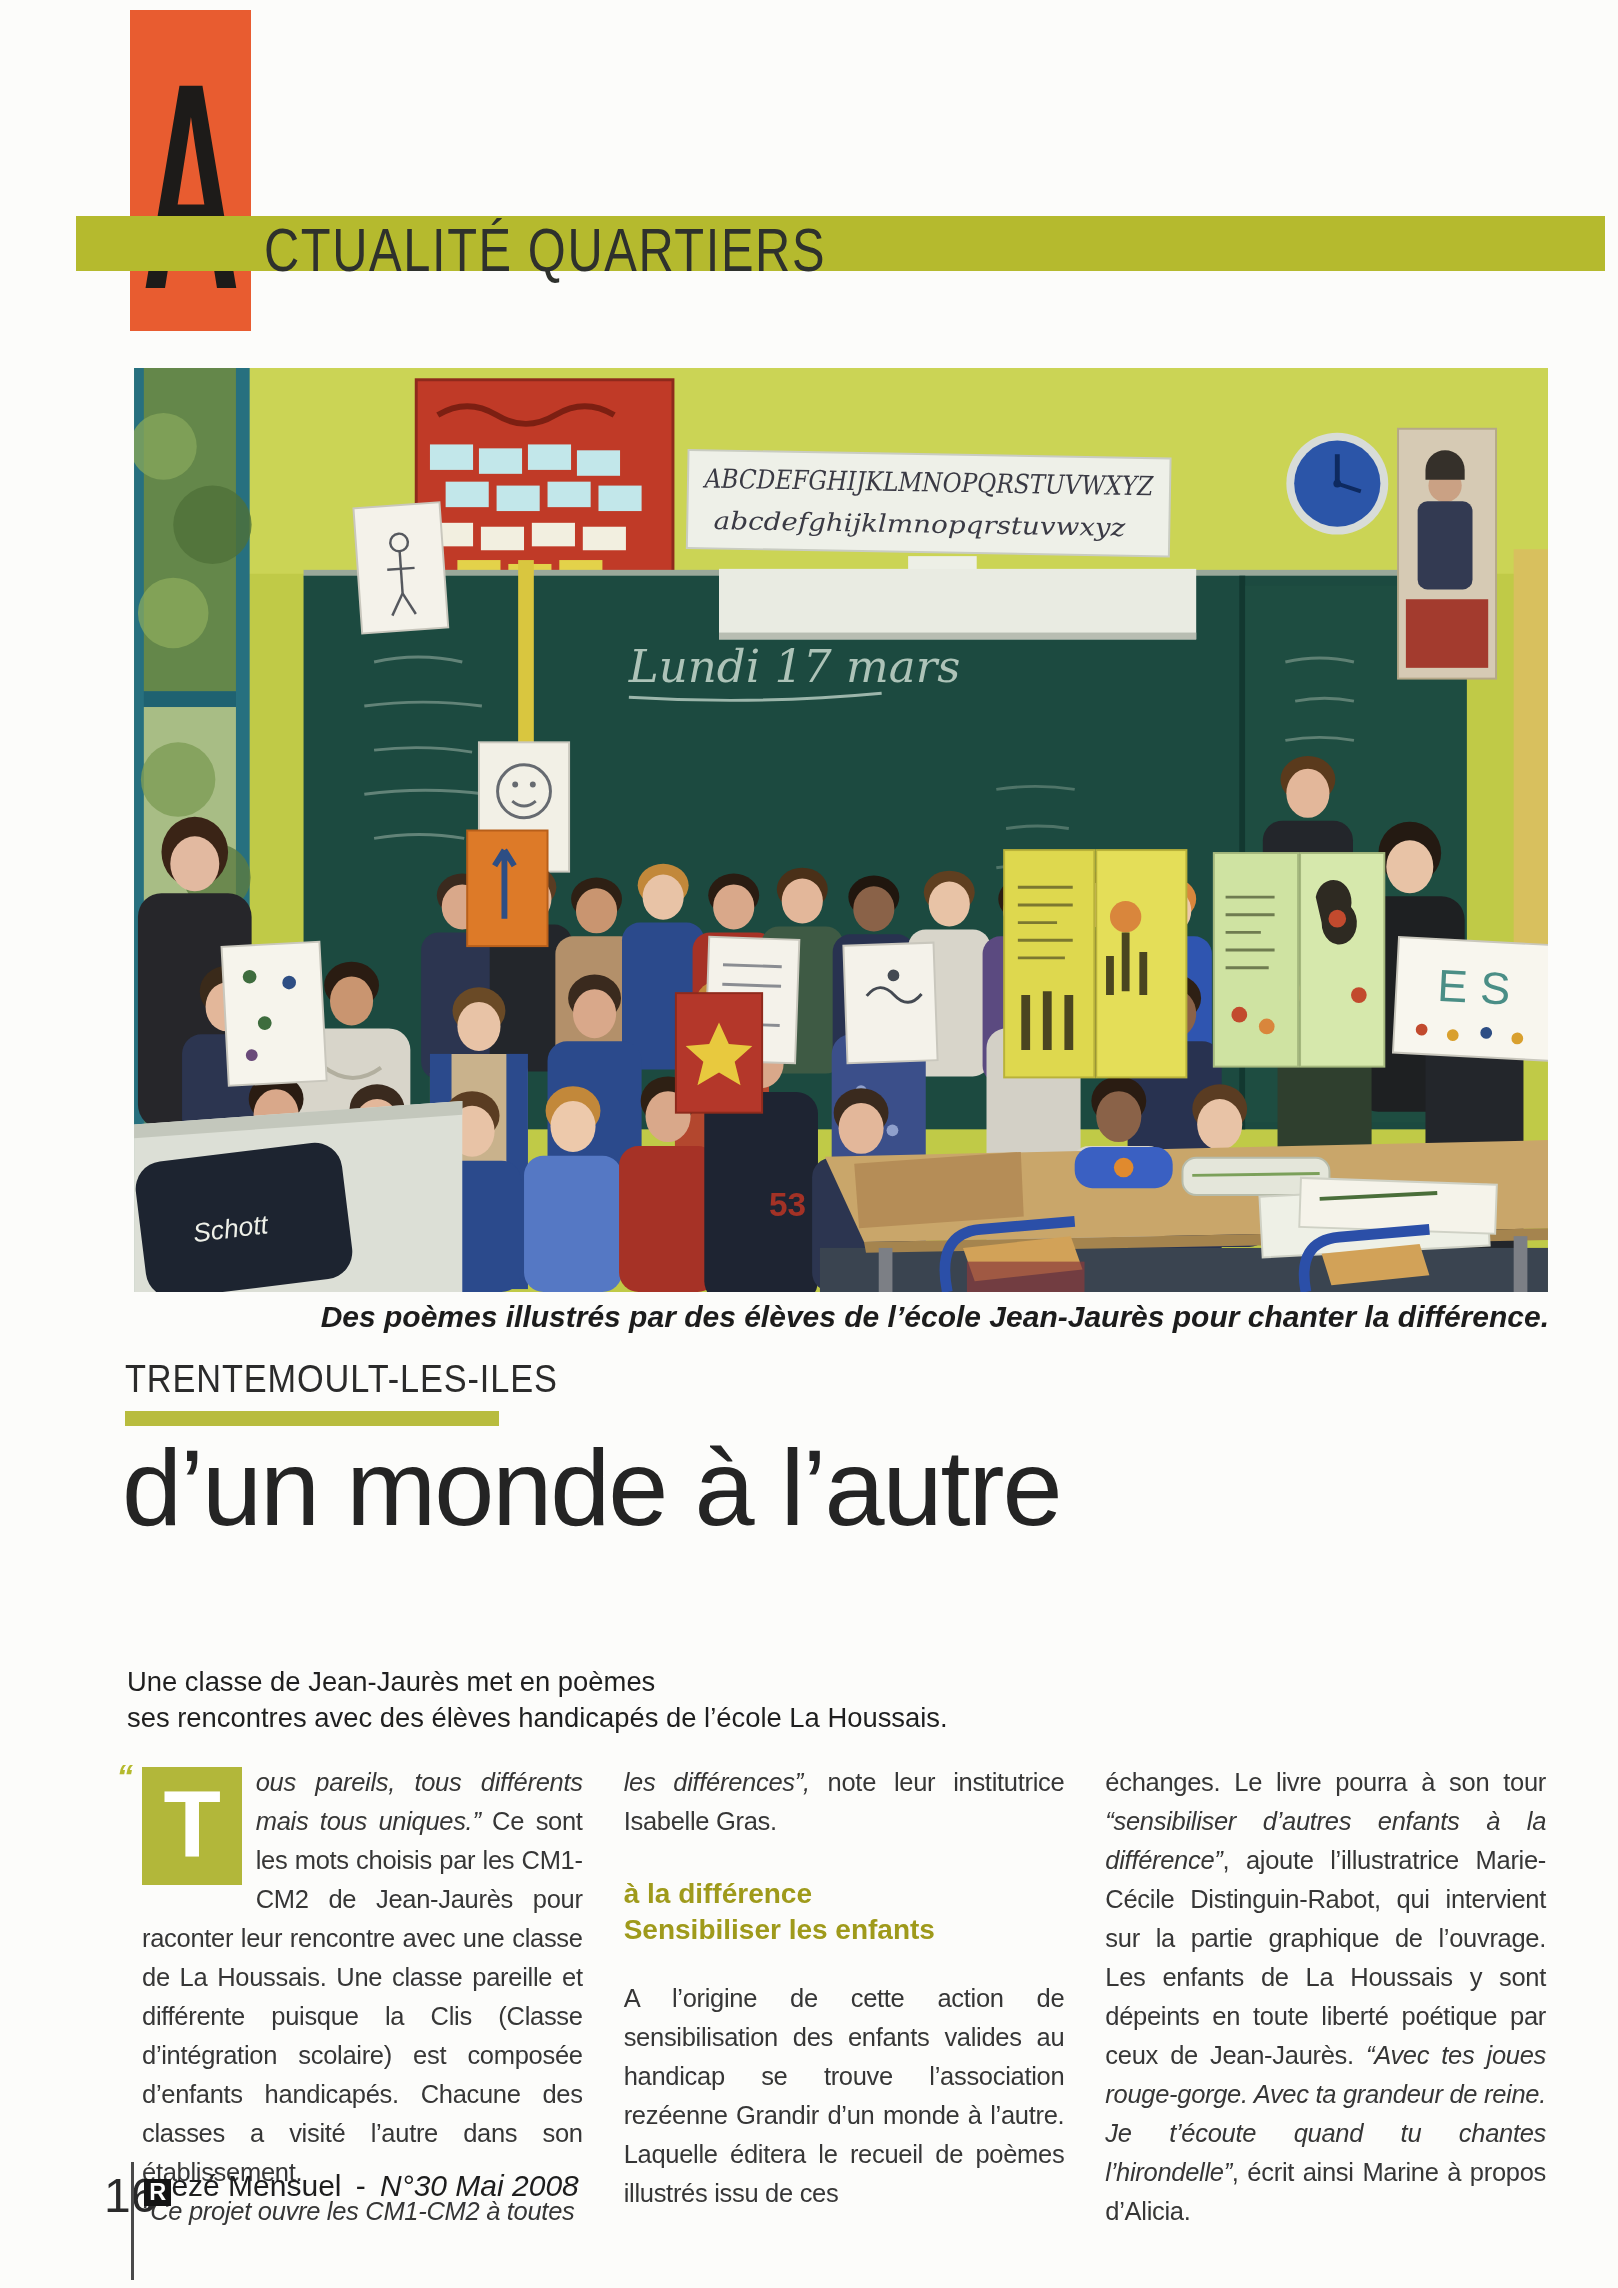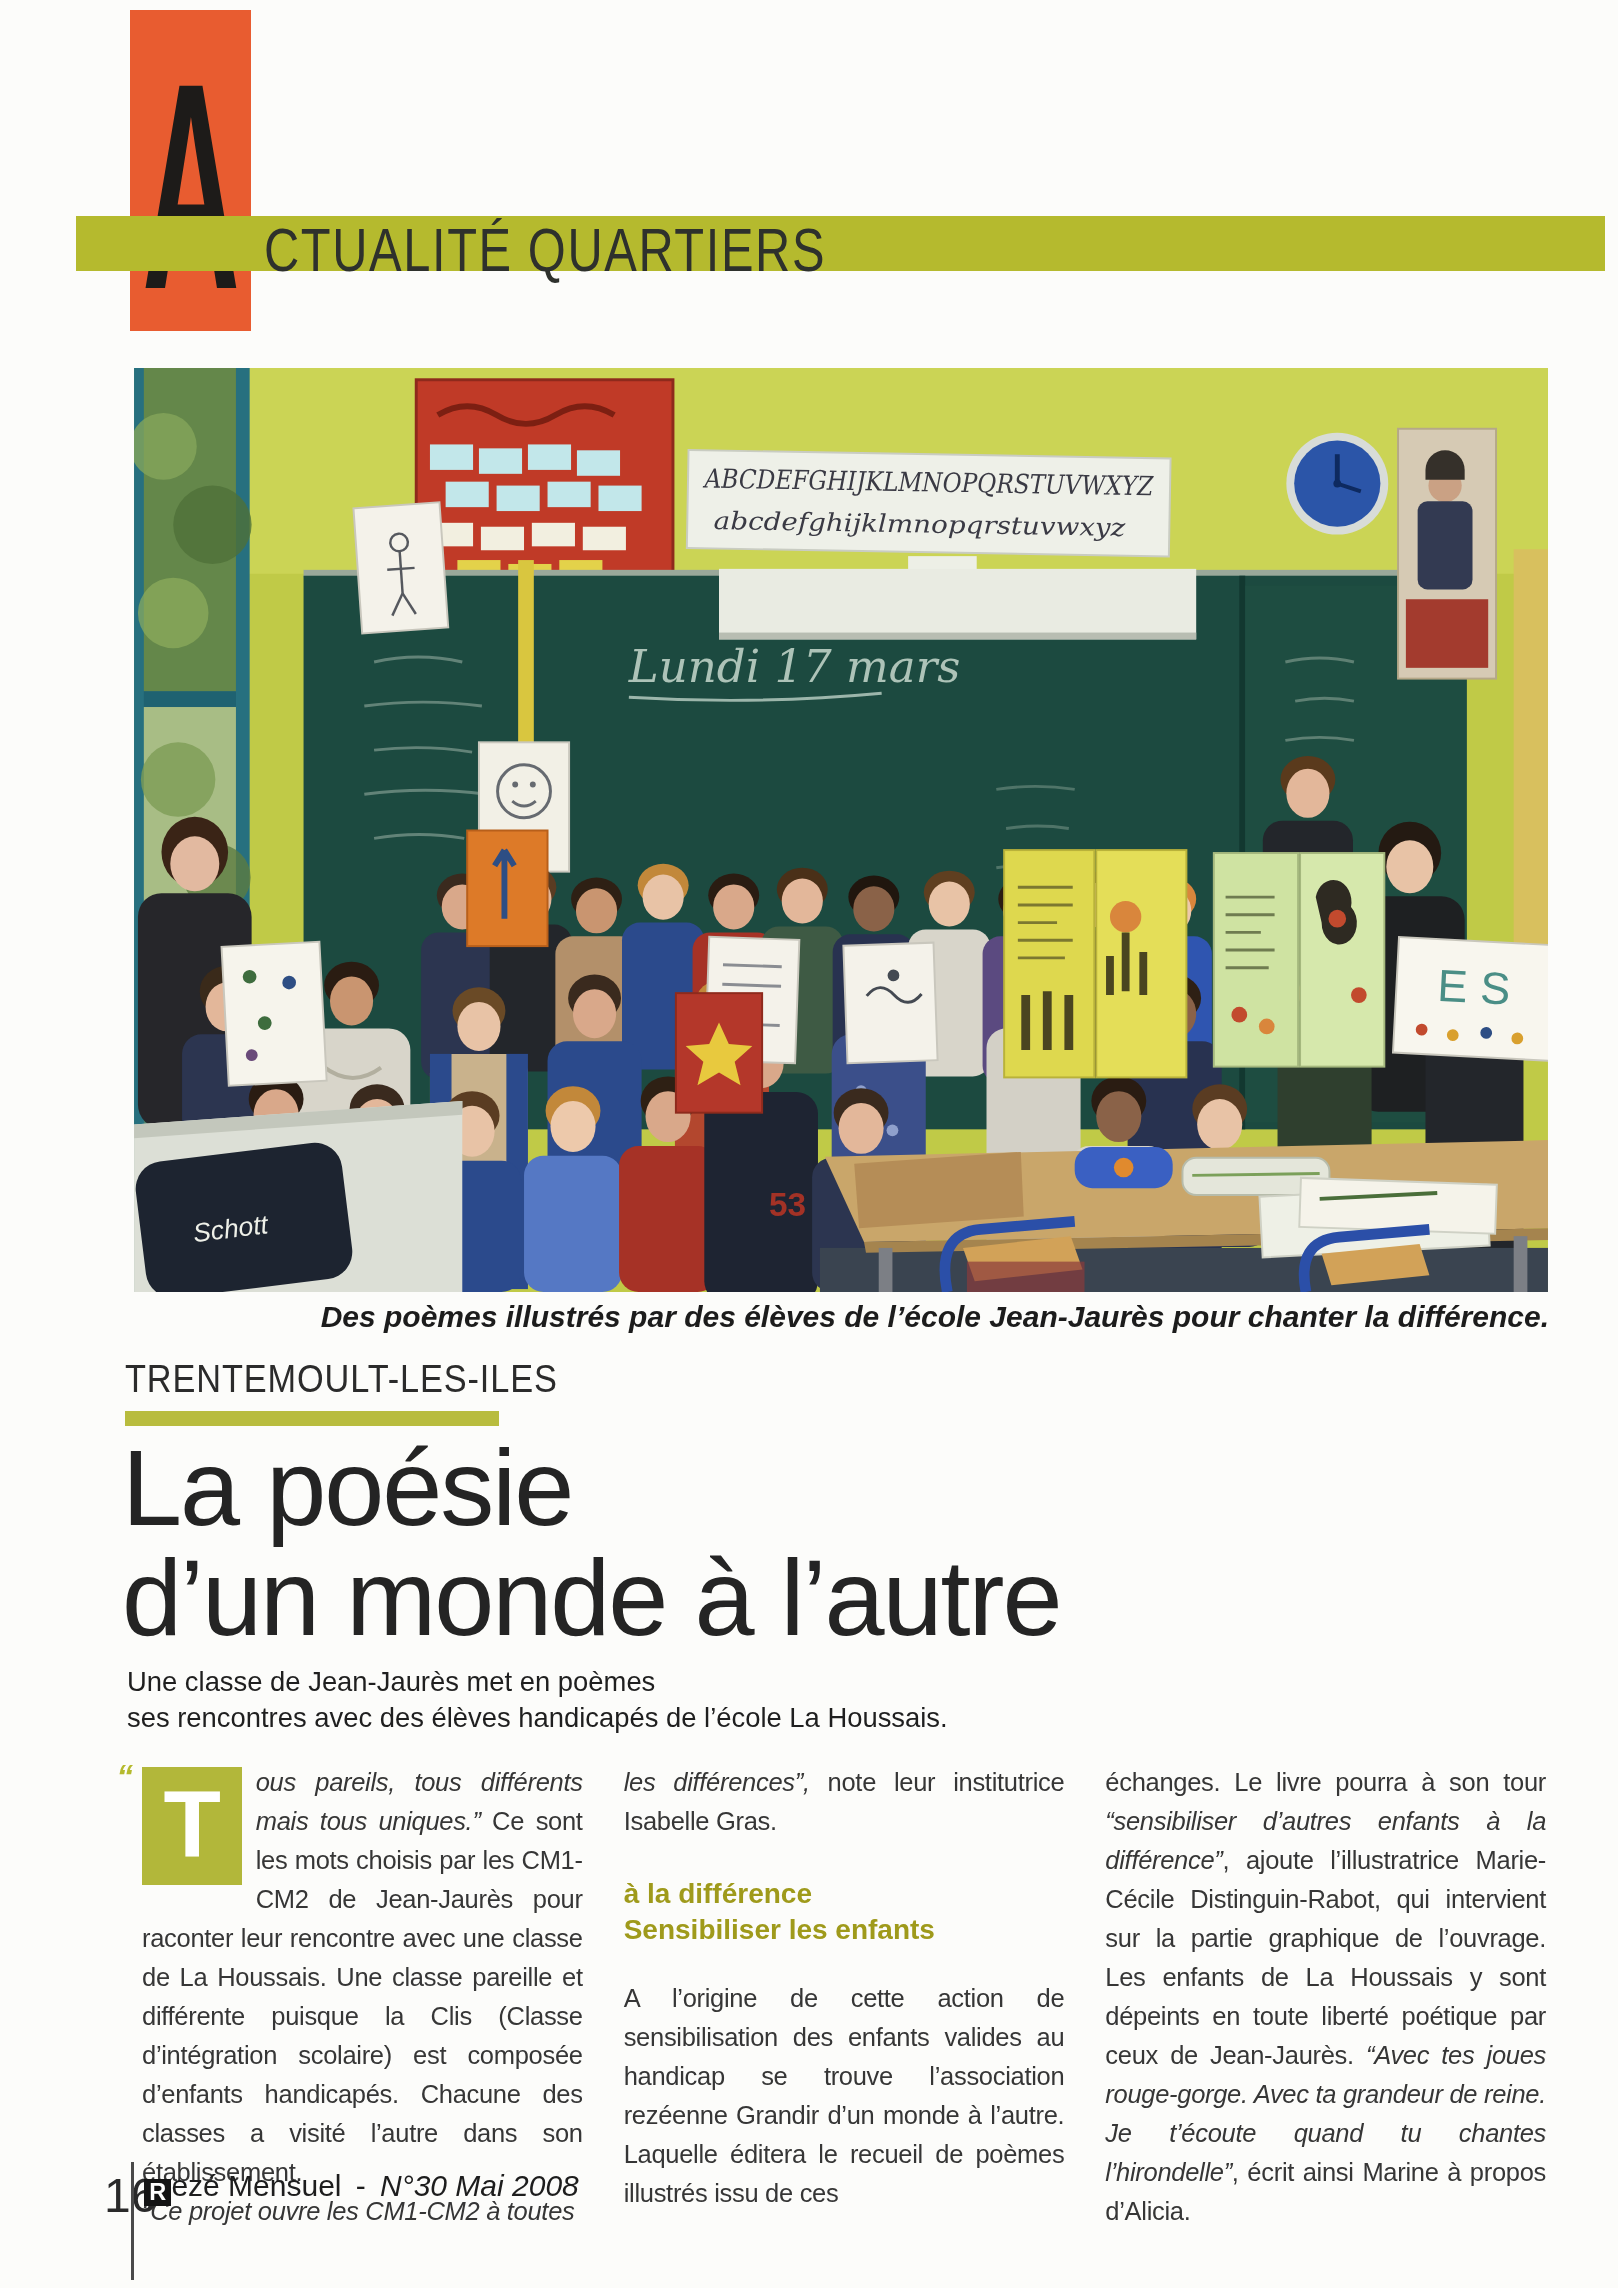--- a/index.html
+++ b/index.html
@@ -447,21 +447,20 @@
         <text x="58" y="886" font-size="27" font-style="italic" fill="#eef0e8" font-family="Liberation Sans, sans-serif">Schott</text>
       </g>
     </svg>
   </div>
 
   <div class="caption">Des poèmes illustrés par des élèves de l’école Jean-Jaurès pour chanter la différence.</div>
 
   <div class="kicker">TRENTEMOULT-LES-ILES</div>
   <div class="kicker-bar"></div>
   <div class="headline">
-    <div>La poésie</div>
     <div>d’un monde à l’autre</div>
   </div>
   <div class="deck">
     <div>Une classe de Jean-Jaurès met en poèmes</div>
     <div>ses rencontres avec des élèves handicapés de l’école La Houssais.</div>
   </div>
 
   <div class="cols">
     <div class="col">
       <span class="open-quote">“</span>

